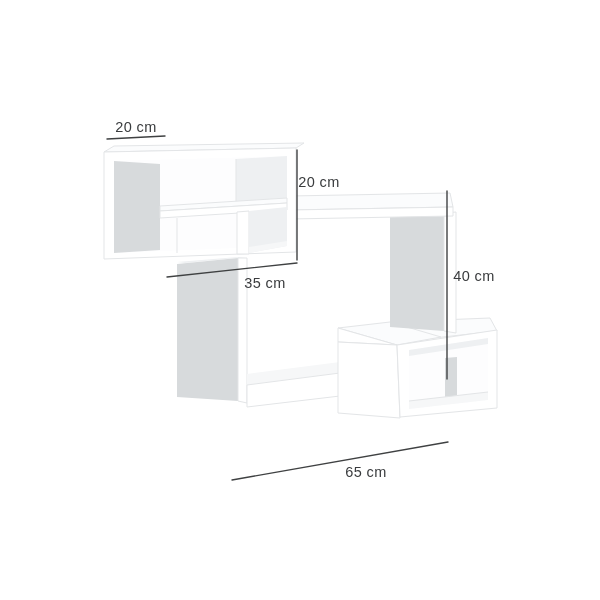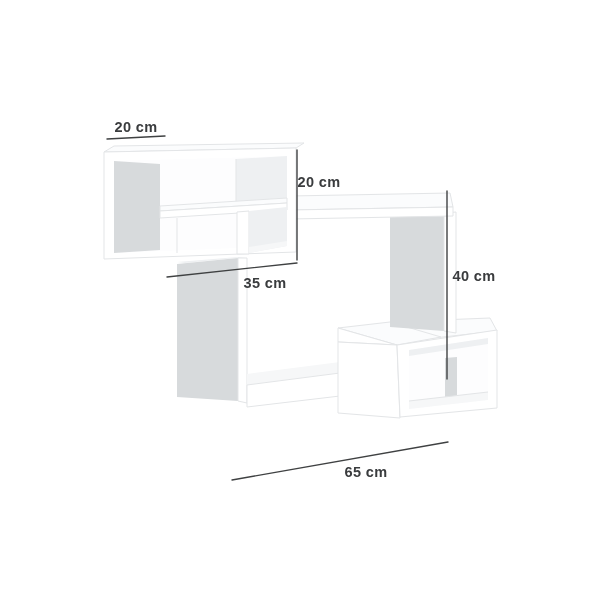--- a/index.html
+++ b/index.html
@@ -2,21 +2,21 @@
 <html style="--background: #ffffff; --panel-white: #ffffff; --panel-edge: #e3e5e7; --face-shadow-gray: #d7dadc; --face-soft-gray: #eef0f2; --face-faint: #f6f7f8; --dim-line: #3f4142; --dim-text: #3a3c3e;"><head>
 <meta charset="utf-8">
 <style>
   html,body{
     margin:0; padding:0;
     width:600px; height:600px;
     background:var(--background,#ffffff);
     font-family:"Liberation Sans", sans-serif;
     overflow:hidden;
   }
-  #stage{ width:600px; height:600px; position:relative;font-weight:bold; }
+  #stage{ width:600px; height:600px; position:relative; }
   svg{ display:block; }
 
   .panel-white{ fill:var(--panel-white,#ffffff); stroke:var(--panel-edge,#e3e5e7); stroke-width:1; }
   .face-gray{   fill:var(--face-shadow-gray,#d7dadc); stroke:none; }
   .face-soft{   fill:var(--face-soft-gray,#eef0f2); stroke:none; }
   .face-faint{  fill:var(--face-faint,#f6f7f8); stroke:none; }
   .face-top{    fill:#fbfcfd; stroke:var(--panel-edge,#e3e5e7); stroke-width:1; }
   .interior{    fill:#fdfdfe; stroke:none; }
   .edge-line{   stroke:var(--panel-edge,#e3e5e7); stroke-width:1; fill:none; }
 

